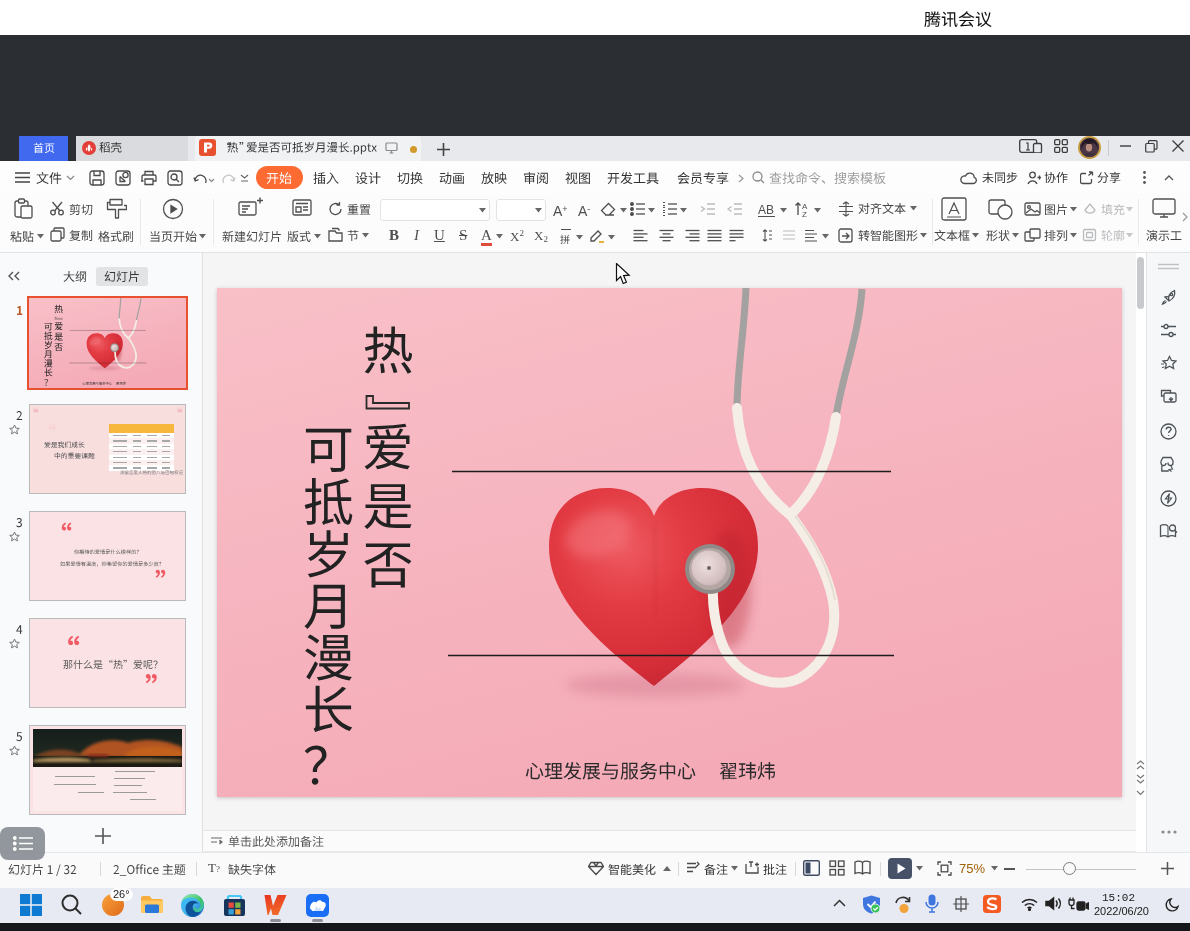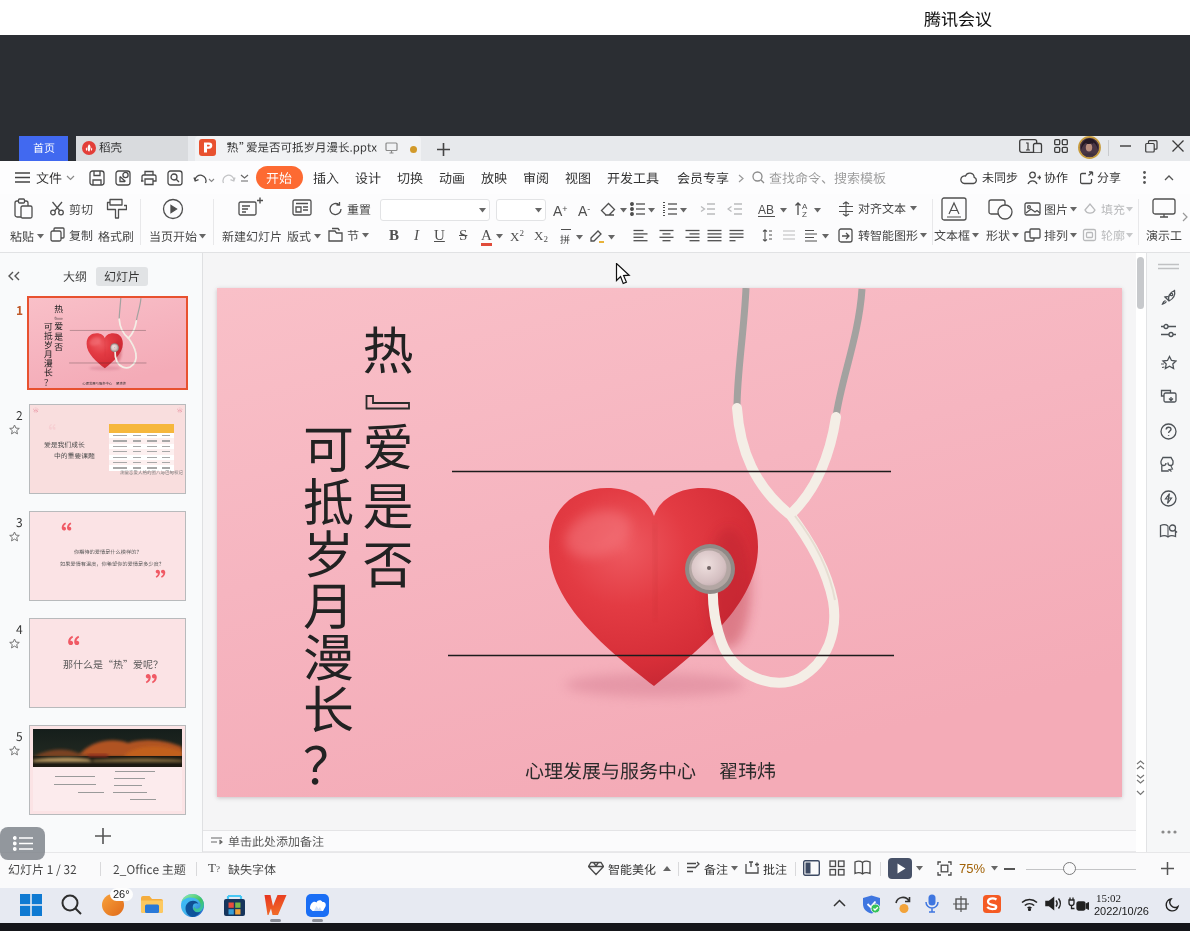--- a/index.html
+++ b/index.html
@@ -995,17 +995,17 @@
     </svg>
 <svg class="abs" style="left:1045px;top:896px" width="17" height="15" fill="none" stroke="#222" stroke-width="1.5">
       <path d="M1 5.5 h3 L8.5 2 V13 L4 9.5 H1 Z" fill="#222"></path>
       <path d="M11 4.5 a5 5 0 0 1 0 6 M13.5 2.5 a8 8 0 0 1 0 10"></path>
     </svg>
 <svg class="abs" style="left:1068px;top:896px" width="22" height="15" fill="none" stroke="#222" stroke-width="1.3">
       <path d="M2 4 v-2.5 M5 4 v-2.5 M1 4 h5 v3 a2.5 2.5 0 0 1 -5 0 Z M3.5 9.5 v3 h3" fill="none"></path>
       <rect x="9" y="6" width="8" height="8" rx="1.5" fill="#222"></rect>
       <path d="M18 8 l2.5 -1.5 v7 L18 12" fill="#222" stroke-width="1"></path>
     </svg>
-<div class="abs" style="right:34px;top:892px;width:60px;height:12px;font-size:11px;color:#1a1a1a;font-family:Liberation Serif, serif">15:02</div>
-<div class="abs" style="right:41px;top:905px;width:90px;height:12px;font-size:11px;color:#1a1a1a;text-align:right;font-family:'Liberation Sans'">2022/10/26</div>
+<div class="abs" style="right:55px;top:892px;width:60px;height:12px;font-size:11px;color:#1a1a1a;text-align:right;font-family:Liberation Mono, monospace">15:02</div>
+<div class="abs" style="right:41px;top:905px;width:90px;height:12px;font-size:11px;color:#1a1a1a;text-align:right;font-family:'Liberation Sans'">2022/06/20</div>
 <svg class="abs" style="left:1165px;top:897px" width="15" height="15" fill="none" stroke="#222" stroke-width="1.4">
       <path d="M13 9.5 A6 6 0 1 1 6 2 A5.2 5.2 0 0 0 13 9.5 Z"></path>
     </svg>
 </div>
 </body></html>

